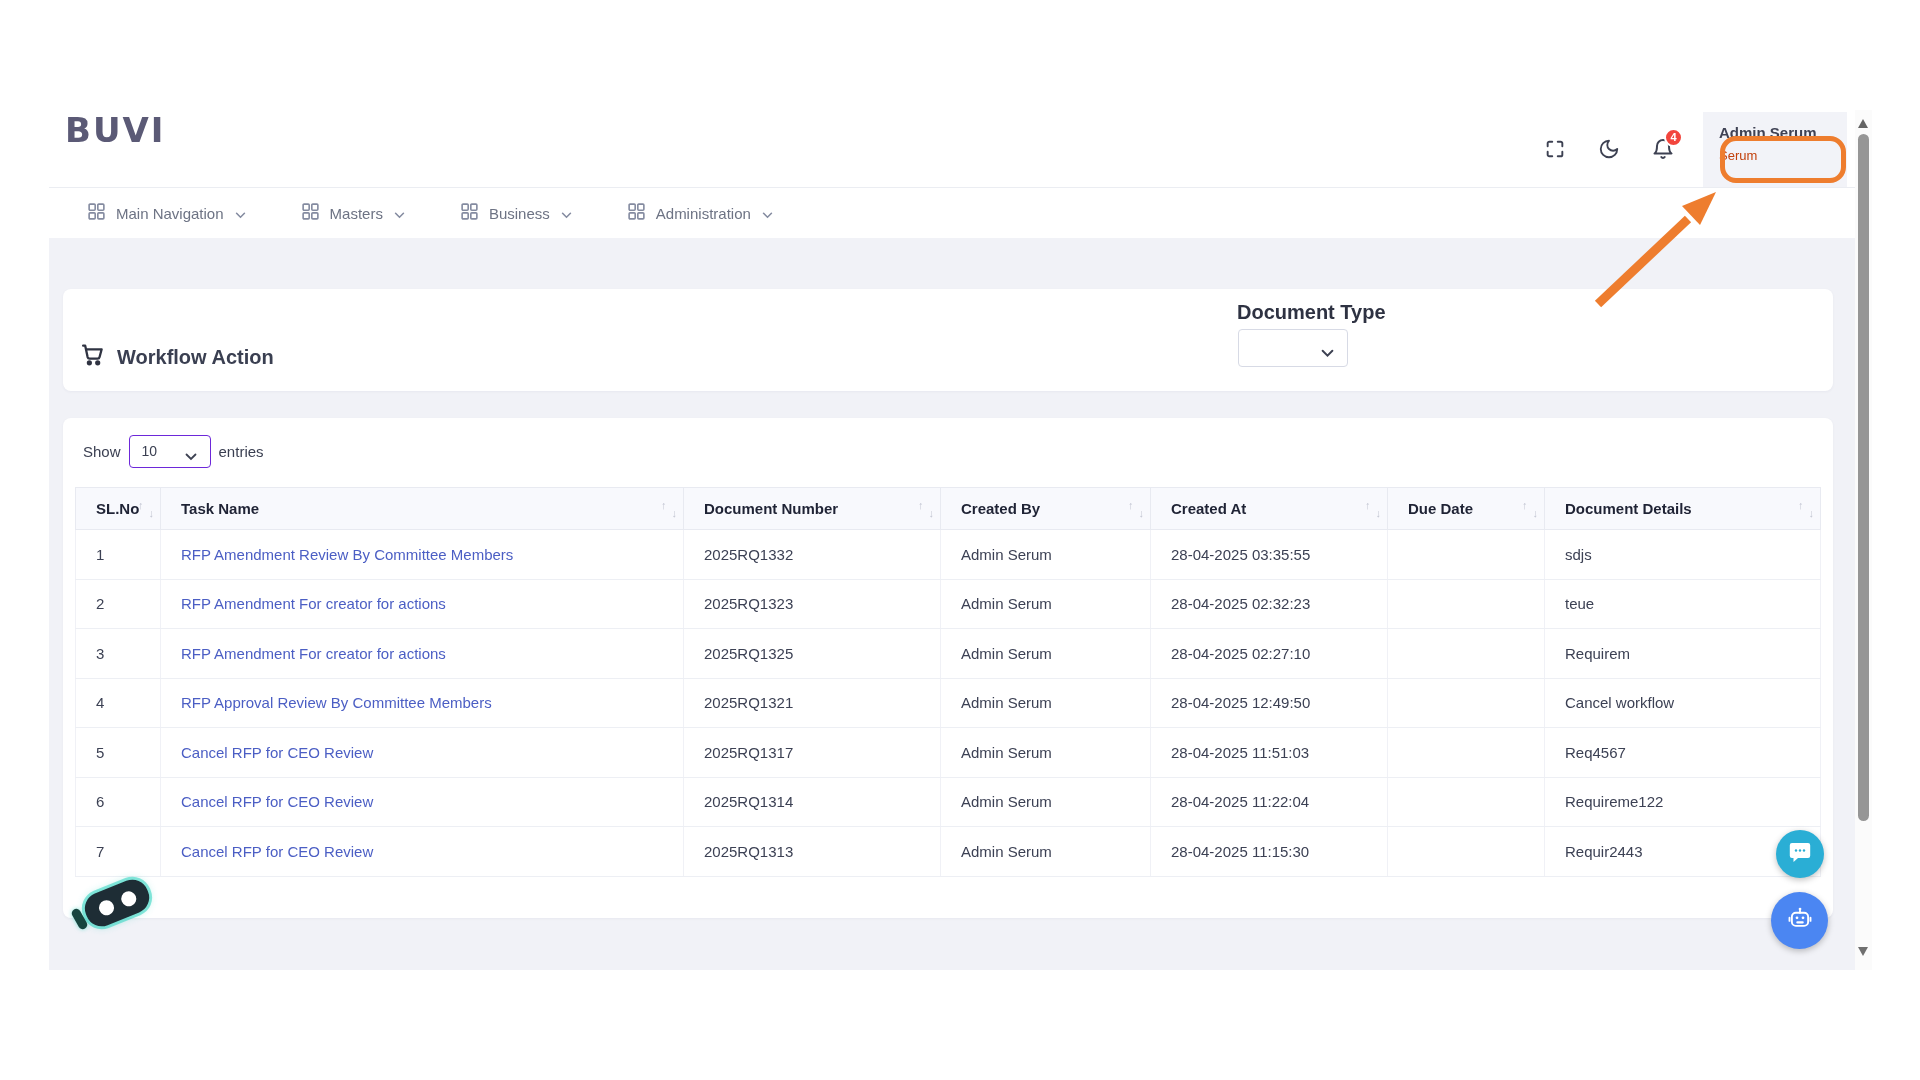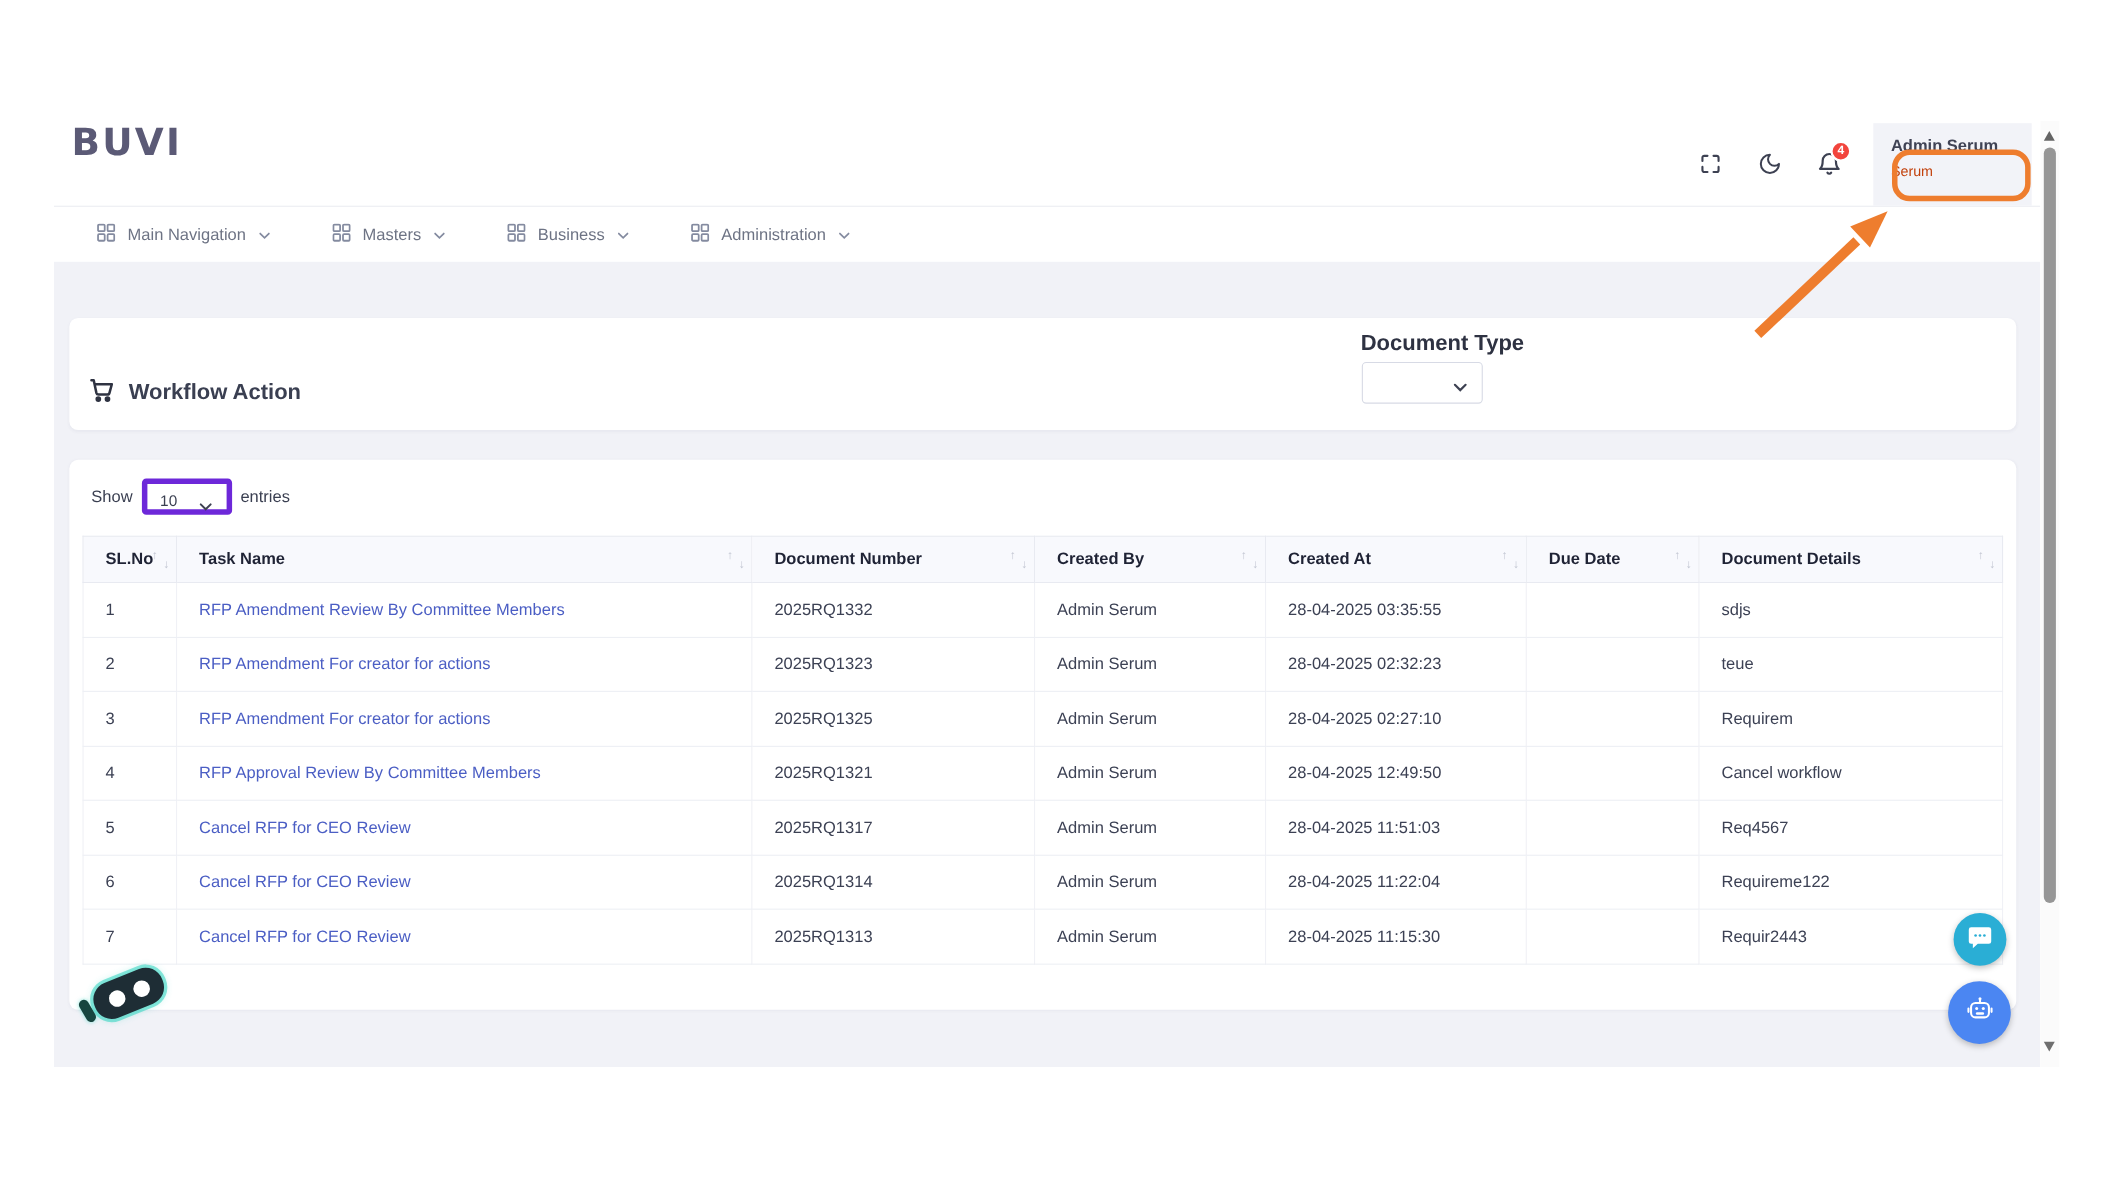--- a/index.html
+++ b/index.html
@@ -57,21 +57,21 @@
   .wf-buttons { position:absolute; left:1297px; top:27px; display:flex; gap:11px; }
   .btn-teal { height:38px; background:#16b3a2; border:none; border-radius:6px; color:#fff;
               font-size:15px; font-family:inherit; cursor:pointer; }
   .btn-teal.b0 { width:105px; } .btn-teal.b1 { width:114px; }
   .btn-teal.b2 { width:102px; } .btn-teal.b3 { width:106px; }
 
   
   .table-card { margin-top:27px; height:500px; padding:17px 12px 0; }
   .controls { display:flex; align-items:center; font-size:15px; color:#3a3f51; }
   .controls .lbl { margin:0 8px; }
-  .mini-select { position:relative; width:82px; height:33px; border:5px solid #6d28d9; border-radius:4px;
+  .mini-select { position:relative; width:82px; height:33px; border:1px solid #6d28d9; border-radius:4px;
                  background:#fff; font-size:14px; color:#3a3f51; cursor:pointer; }
   .mini-select .val { position:absolute; left:12px; top:7px; }
   .mini-select .chev { position:absolute; right:13px; top:12px; }
   .search-wrap { margin-left:auto; display:flex; align-items:center; gap:10px; }
   .search-input { width:267px; height:33px; border:1px solid #ced2de; border-radius:4px;
                   font-size:14px; padding:0 10px; outline:none; background:#fff; }
 
   table { width:100%; border-collapse:collapse; table-layout:fixed; margin-top:19px; }
   th { height:42px; background:#f8f9fd; border:1px solid #e8eaf1; border-left:none;
        font-size:15px; color:#1f2335; text-align:left; padding:0 24px 0 20px;

